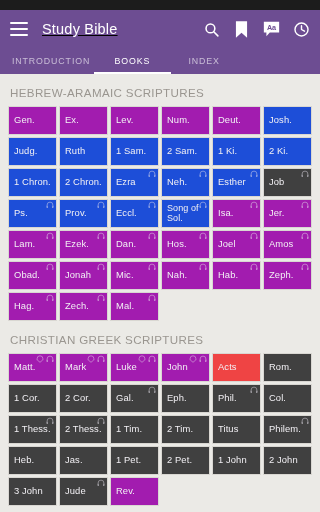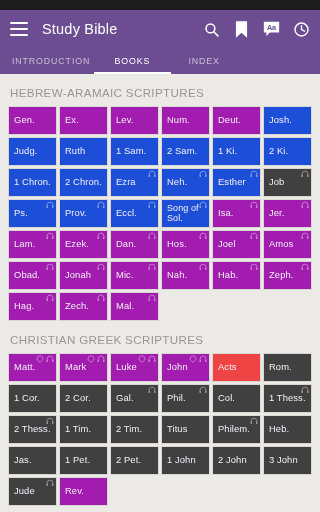--- a/index.html
+++ b/index.html
@@ -15,20 +15,21 @@
   
   .statusbar {
     height: 10px; background: #1c1c1c; width: 100%;
   }
 
   
   .appbar {
     height: 38px; background: #6d4d92;
     display: flex; align-items: center;
     padding: 0 10px;
+    text-decoration: underline;
   }
   .hamburger {
     width: 18px; height: 14px;
     display: flex; flex-direction: column; justify-content: space-between;
     margin-right: 14px; cursor: pointer;
   }
   .hamburger span { display: block; height: 2px; background: #ffffff; border-radius: 1px; }
   .app-title {
     color: #ffffff; font-size: 14.5px; font-weight: normal;
     letter-spacing: .2px; flex: 1;
@@ -593,20 +594,23 @@
               <svg width="8" height="8" viewBox="0 0 16 16" fill="none" stroke="#e6e2ec" stroke-width="1.7">
                 <path d="M2.2 10.5 V8 a5.8 5.8 0 0 1 11.6 0 V10.5" stroke-linecap="round"></path>
                 <rect x="1.1" y="9.6" width="2.9" height="4.6" rx="1.3" fill="#e6e2ec" stroke="none"></rect>
                 <rect x="12" y="9.6" width="2.9" height="4.6" rx="1.3" fill="#e6e2ec" stroke="none"></rect>
               </svg>
             </span>
           </div>
           <div class="nm">Gal.</div>
         </div>
         <div class="cell s-mid">
+          <div class="nm">Eph.</div>
+        </div>
+        <div class="cell s-mid">
           <div class="badges">
             <span>
               <svg width="8" height="8" viewBox="0 0 16 16" fill="none" stroke="#e6e2ec" stroke-width="1.7">
                 <path d="M2.2 10.5 V8 a5.8 5.8 0 0 1 11.6 0 V10.5" stroke-linecap="round"></path>
                 <rect x="1.1" y="9.6" width="2.9" height="4.6" rx="1.3" fill="#e6e2ec" stroke="none"></rect>
                 <rect x="12" y="9.6" width="2.9" height="4.6" rx="1.3" fill="#e6e2ec" stroke="none"></rect>
               </svg>
             </span>
           </div>
           <div class="nm">Phil.</div>

